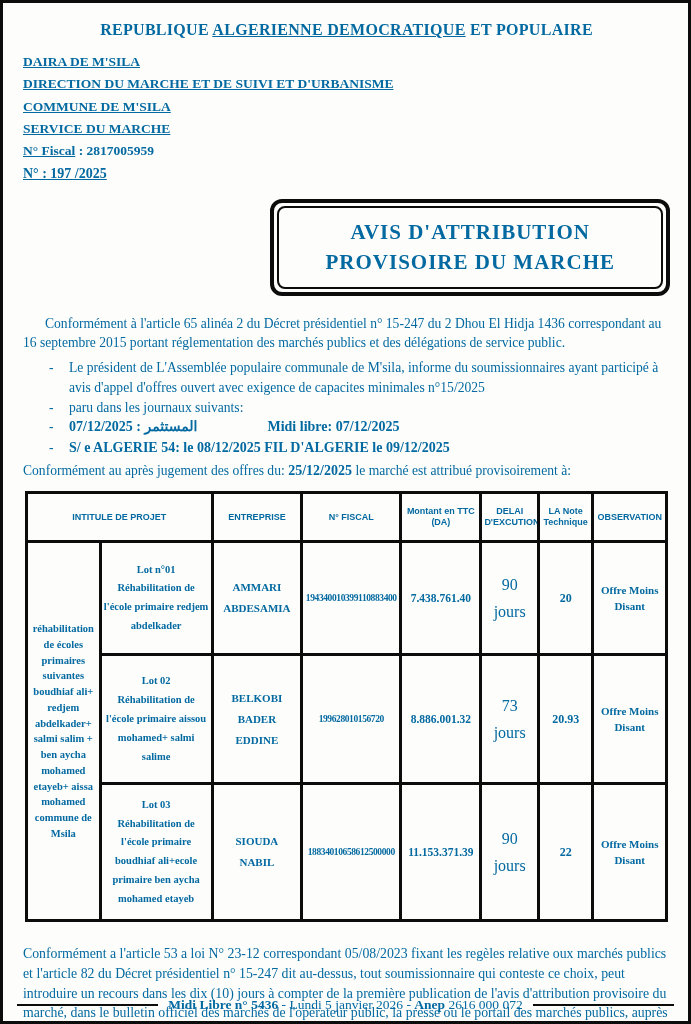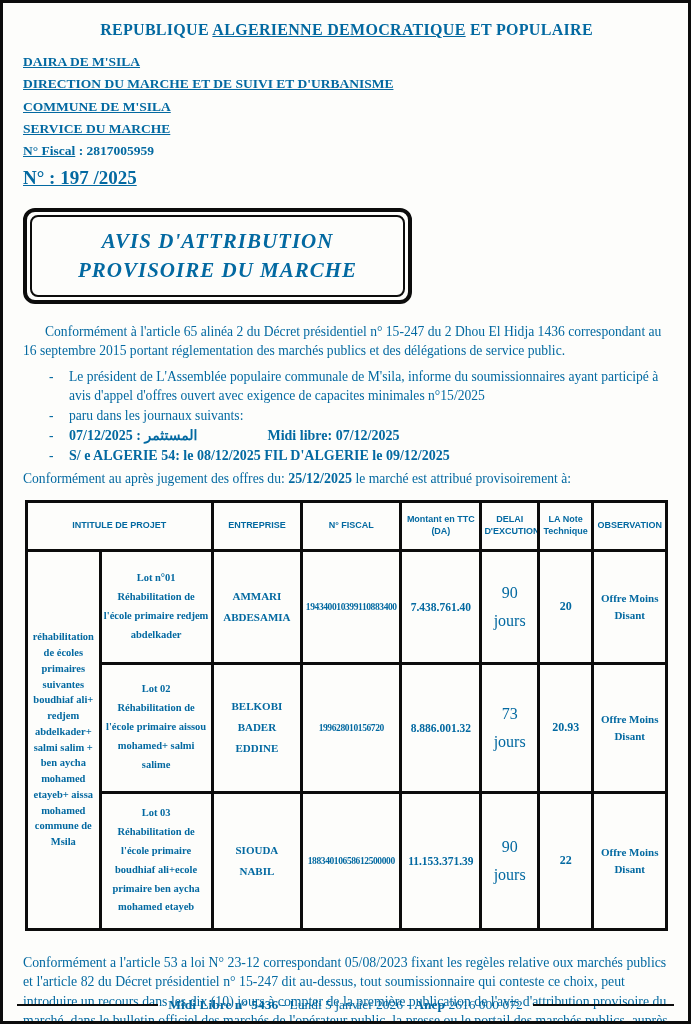--- a/index.html
+++ b/index.html
@@ -21,25 +21,25 @@
     text-align:center;
     font-size:16px;font-weight:bold;
     letter-spacing:.3px;
     margin:8px 0 12px 0;
   }
   .republic .u{text-decoration:underline;}
   .org-block{font-size:13.5px;font-weight:bold;line-height:1.65;}
   .org-line span{text-decoration:underline;}
   .fiscal-line{font-size:13.5px;font-weight:bold;line-height:1.65;}
   .fiscal-line .lbl{text-decoration:underline;}
-  .ref-line{font-size:19px;font-weight:bold;line-height:1.65;}
+  .ref-line{font-size:14px;font-weight:bold;line-height:1.65;}
   .ref-line span{text-decoration:underline;}
 
   
-  .notice-wrap{display:flex;justify-content:flex-start;margin:14px 0 18px 0;font-style:italic;}
+  .notice-wrap{display:flex;justify-content:flex-end;margin:14px 0 18px 0;}
   .notice-outer{
     border:4px solid #0c0c0c;border-radius:12px;padding:3px;
   }
   .notice-inner{
     border:2px solid #0c0c0c;border-radius:8px;
     padding:10px 46px;
     text-align:center;
     font-size:21px;font-weight:bold;letter-spacing:1px;
     line-height:1.4;
   }

